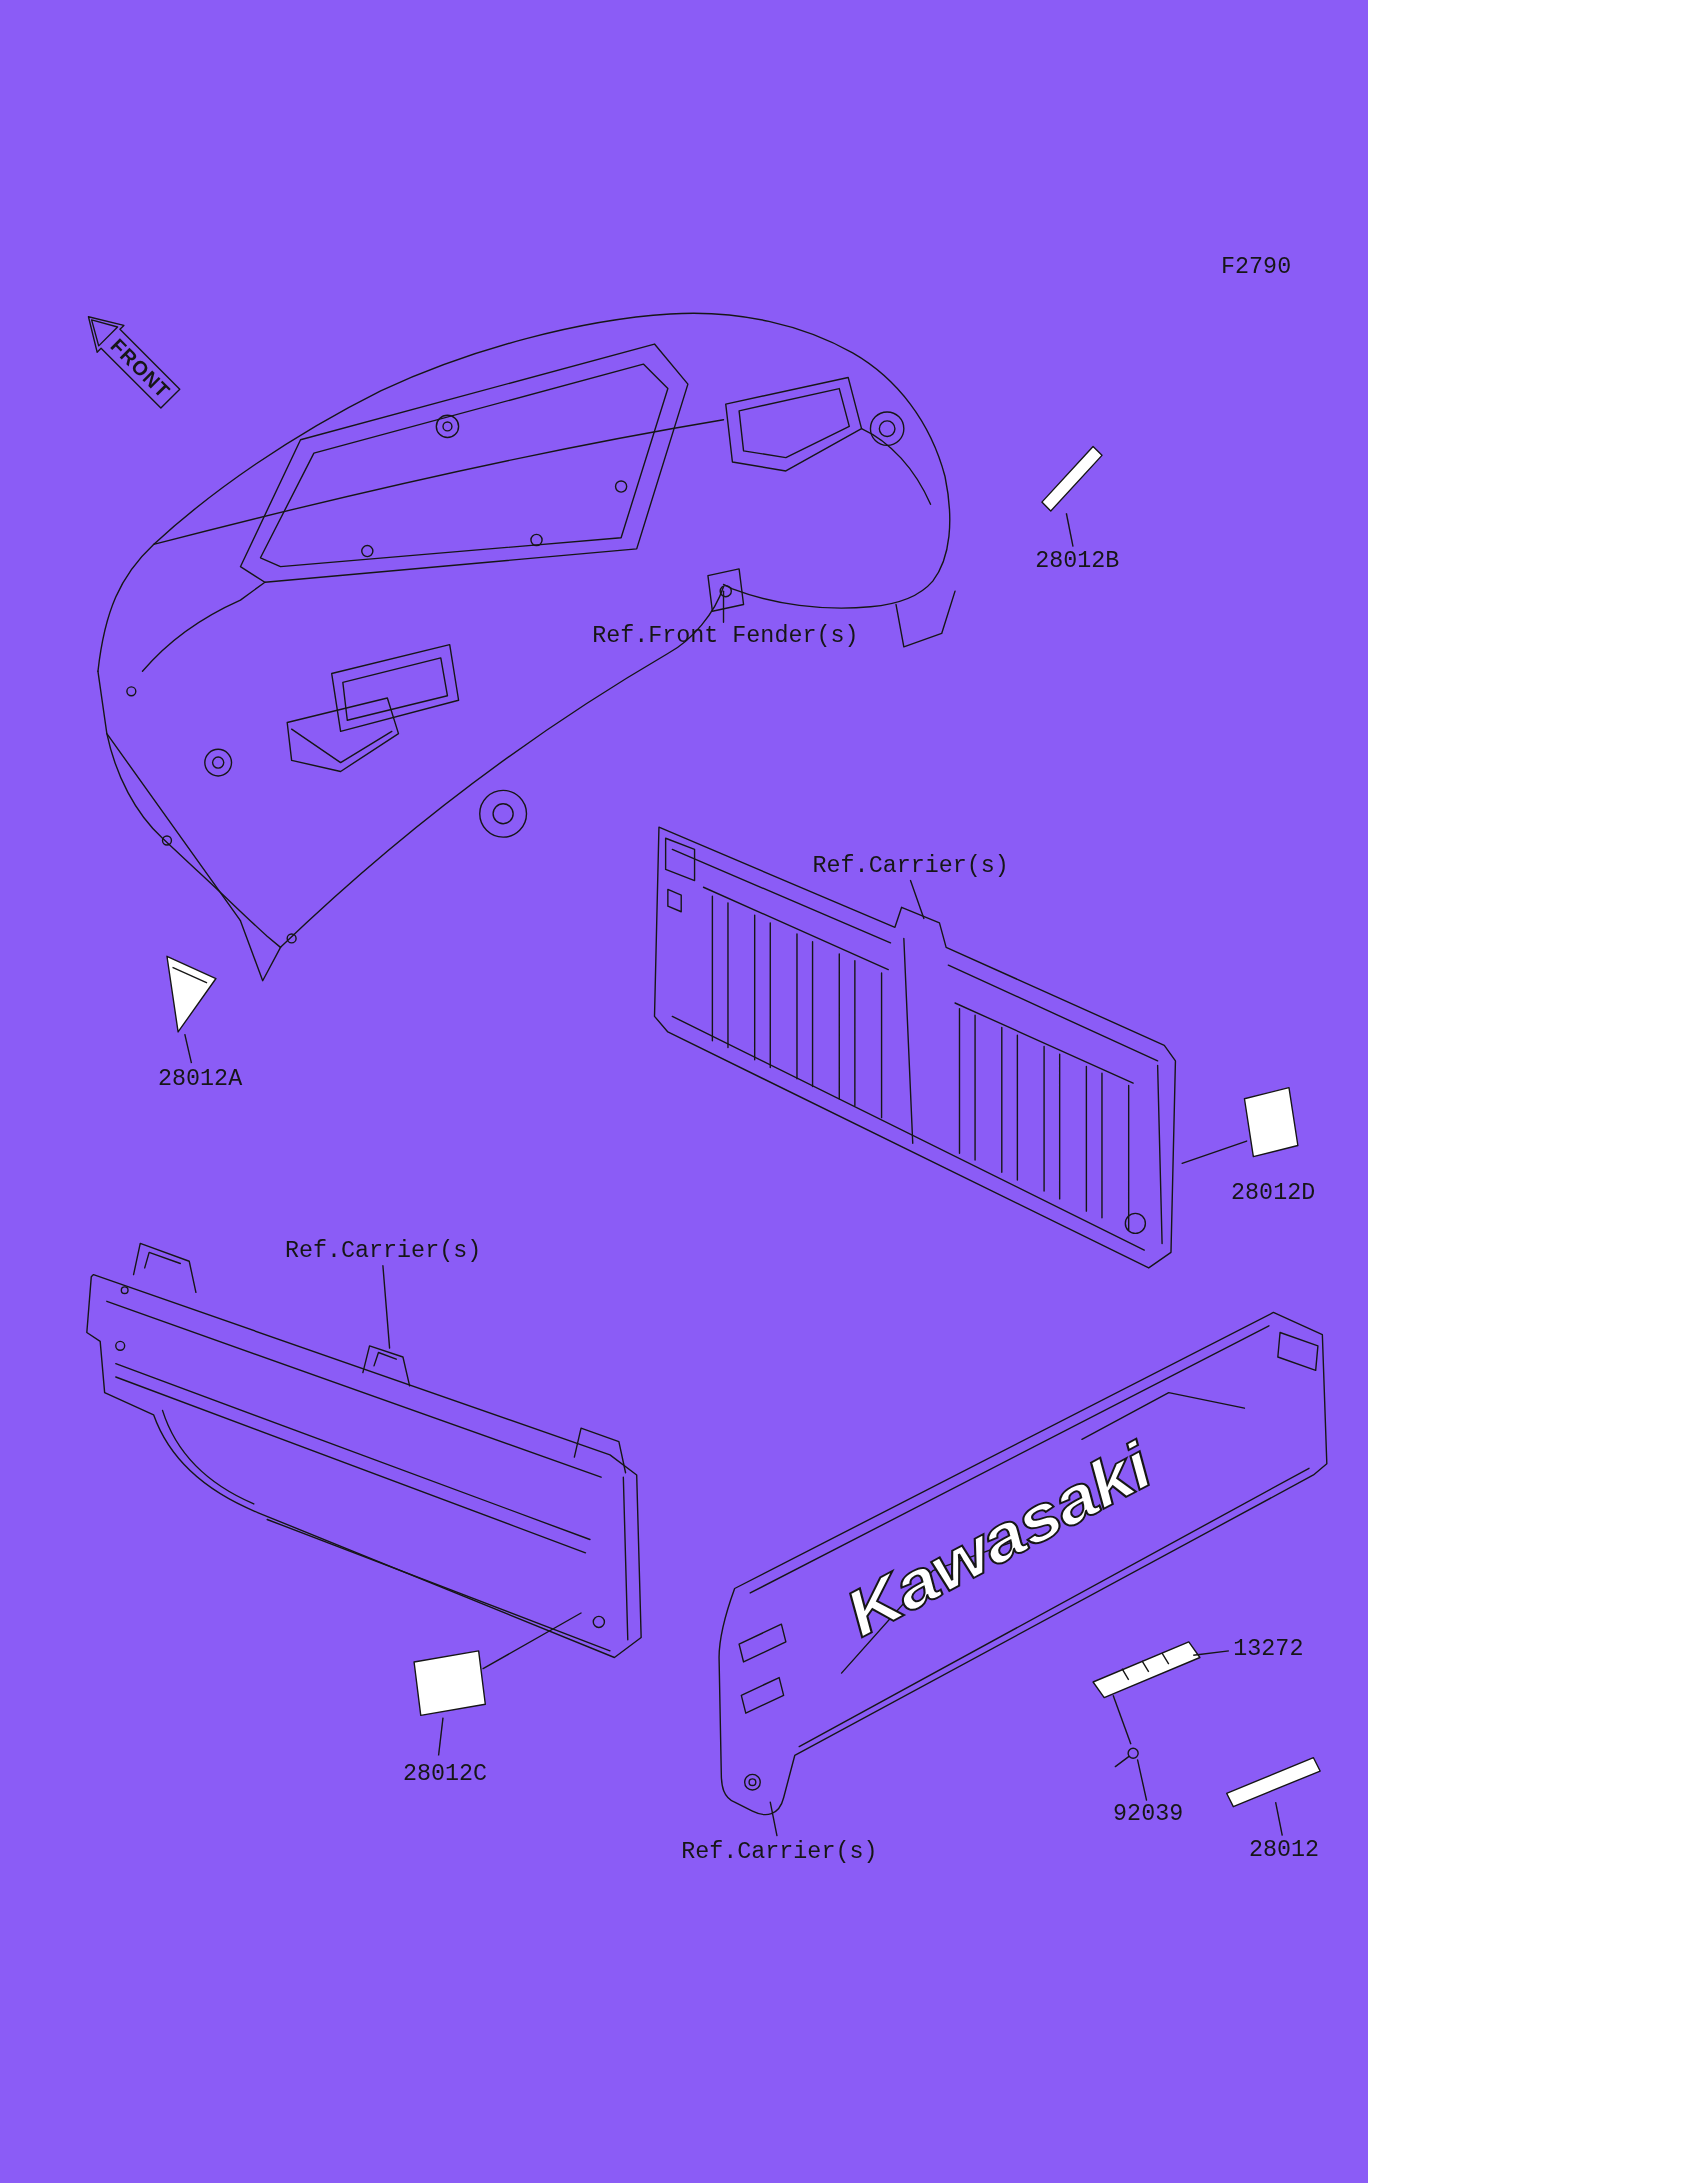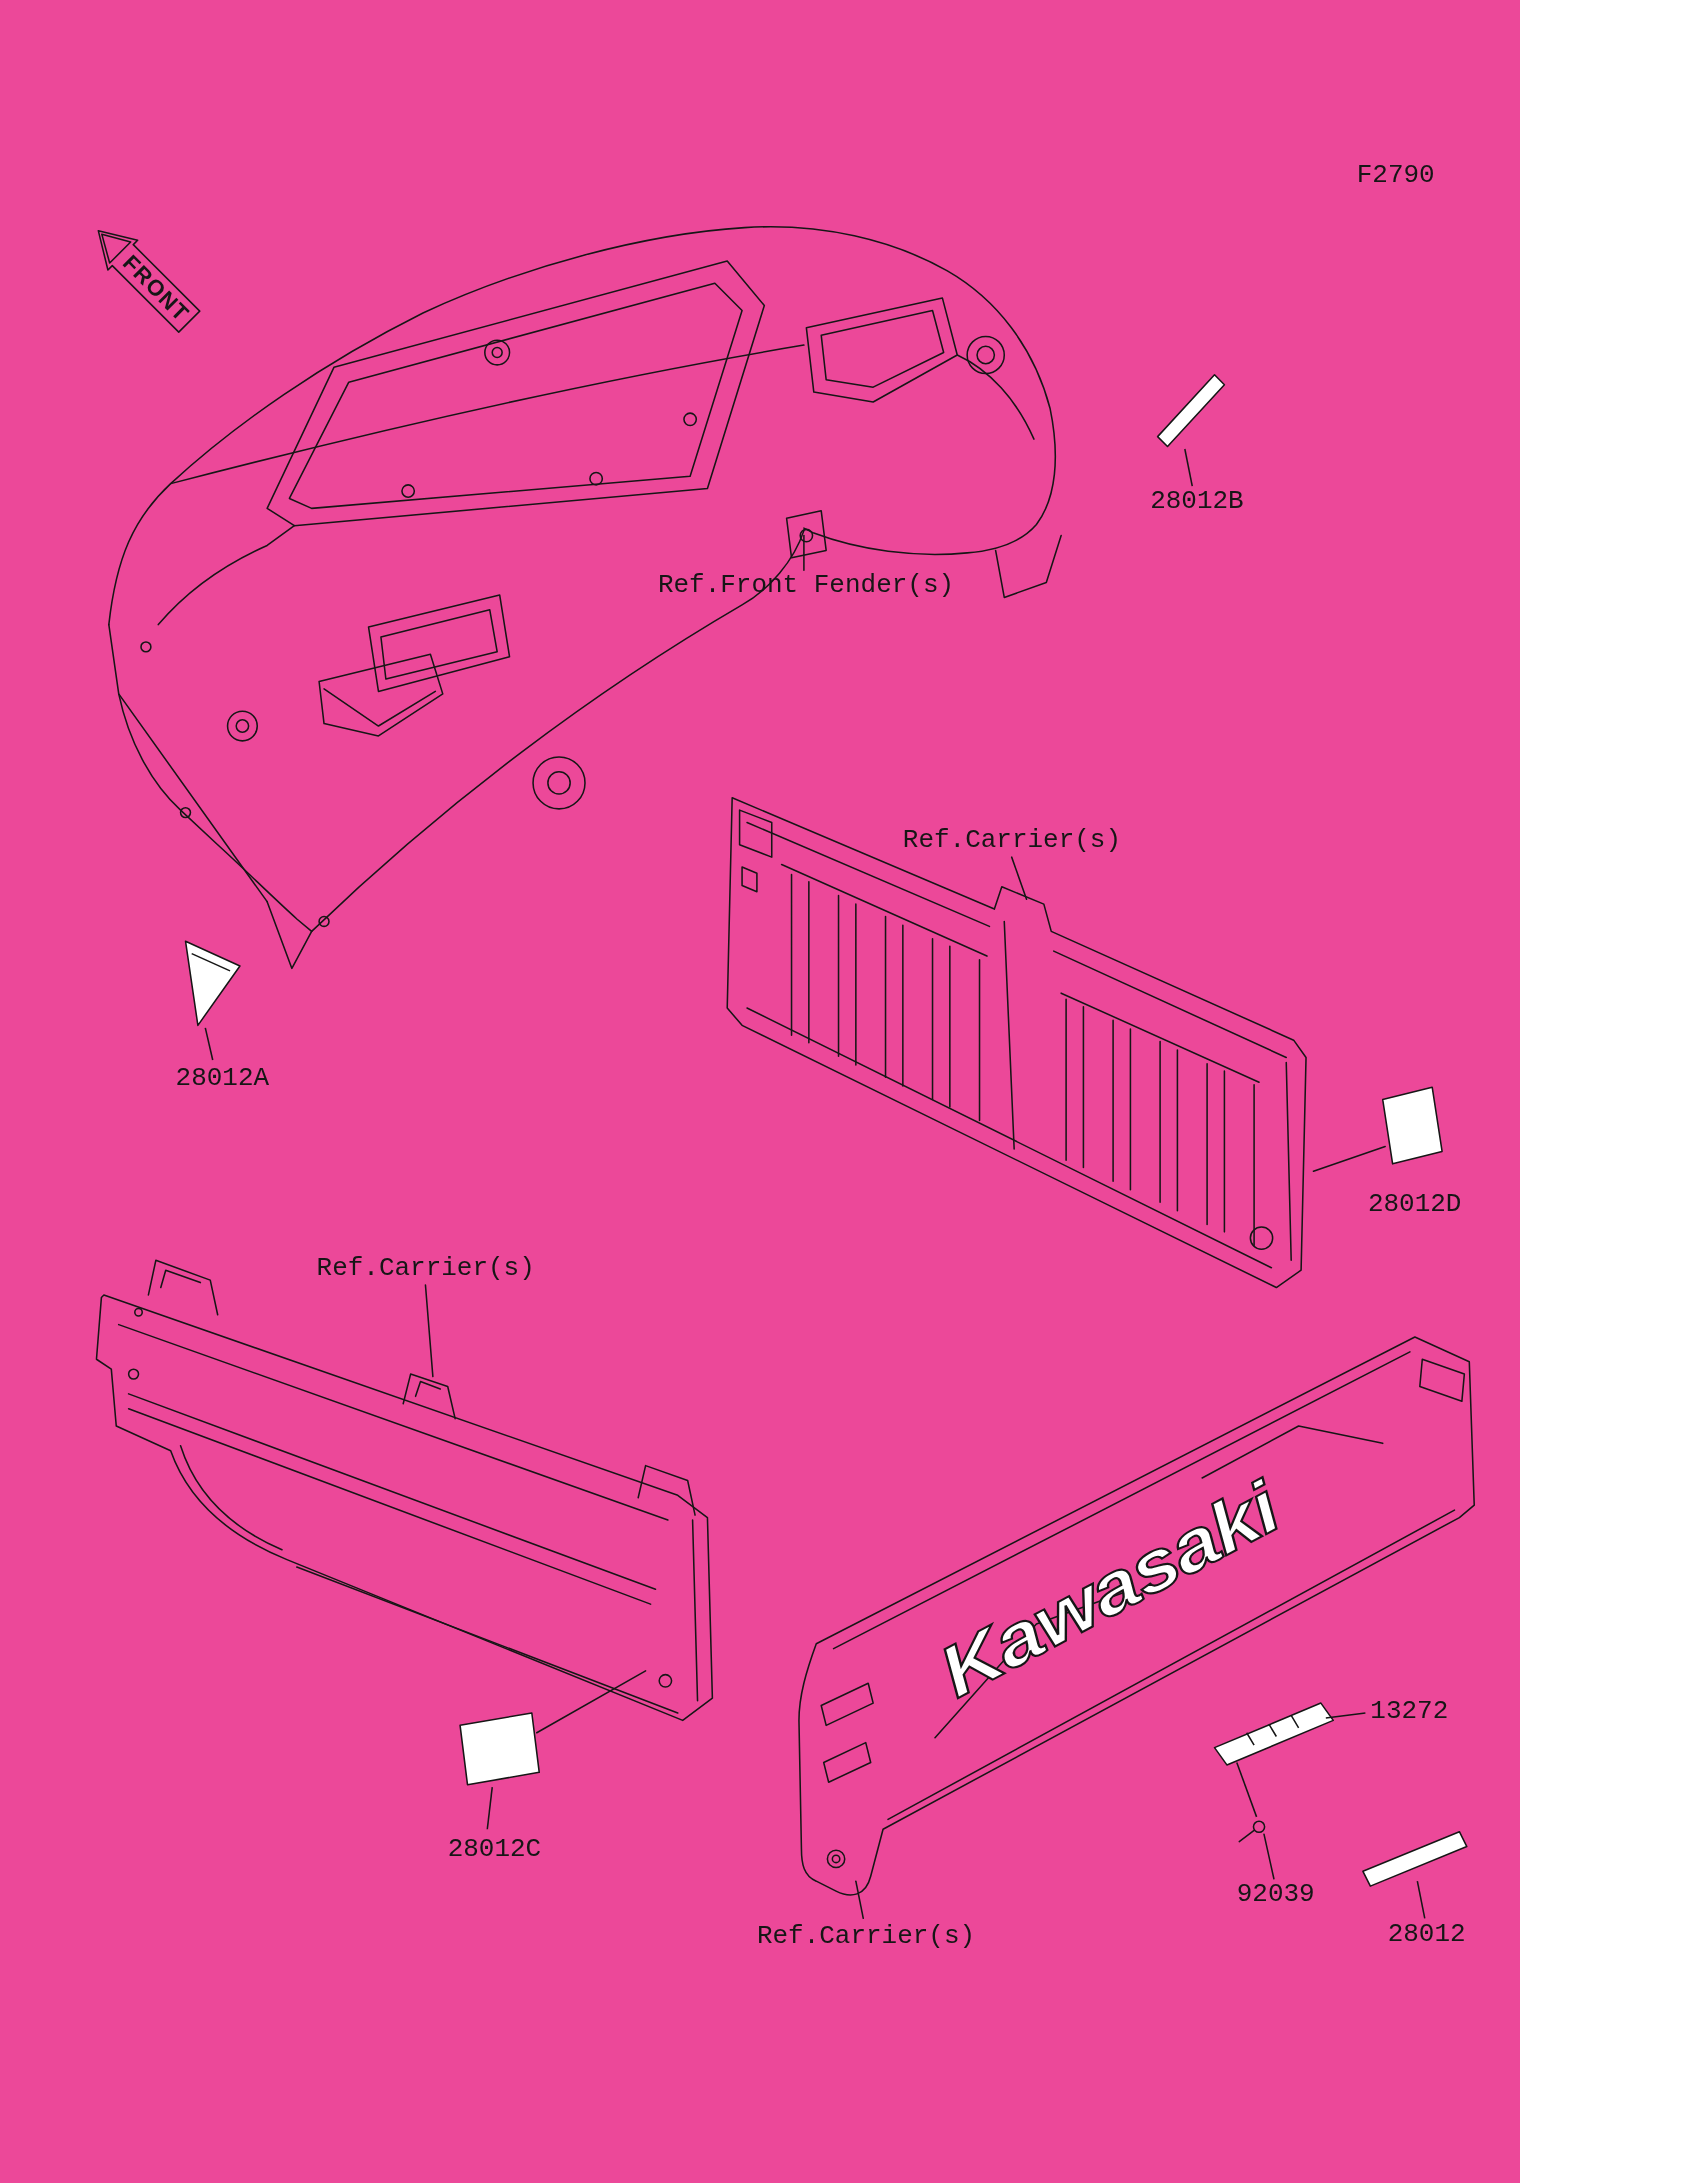--- a/index.html
+++ b/index.html
@@ -1,17 +1,17 @@
 <!DOCTYPE html>
 <html style="font-size:8.5px"><head>
 <meta charset="utf-8">
 <style>
   html,body{margin:0;padding:0;background:#ffffff;}
   .page{
-    width:1520px;height:2183px;background:#ec4899;position:relative;overflow:hidden;
+    width:1368px;height:2183px;background:#8b5cf6;position:relative;overflow:hidden;
     font-family:"Liberation Mono", monospace;
   }
   svg{width:100%;height:100%;display:block;}
   .stroke path,.stroke circle,.stroke polyline{
     fill:none;stroke:#161616;stroke-width:1.25;stroke-linecap:round;stroke-linejoin:round;
   }
   .decal-shape{fill:#ffffff;stroke:#161616;stroke-width:1.25;stroke-linejoin:round;}
   .fill-dark{fill:#161616;stroke:none;}
   .lbl{
     font-family:"Liberation Mono", monospace;

